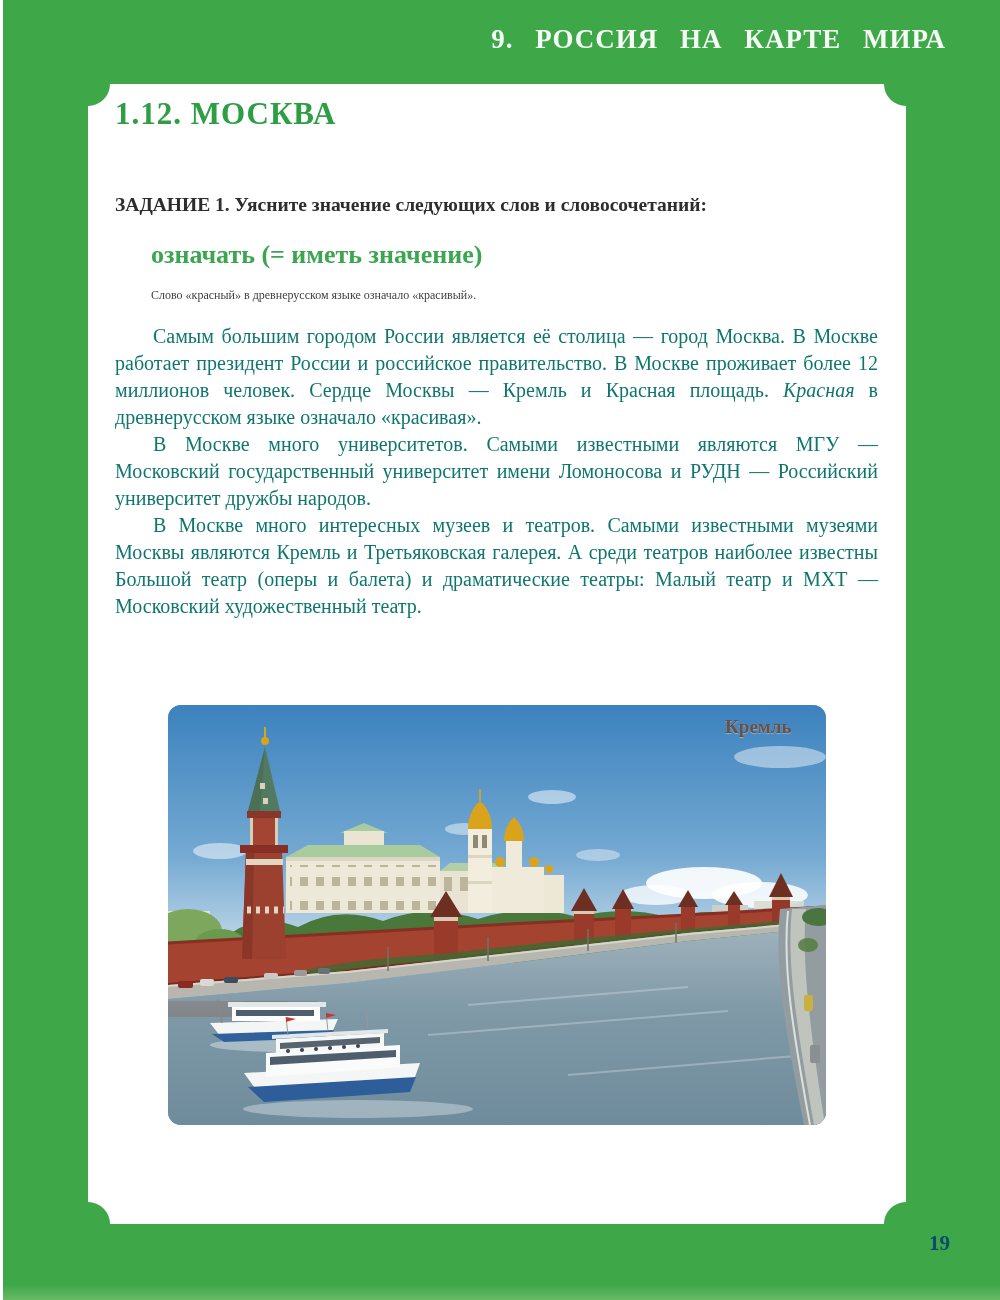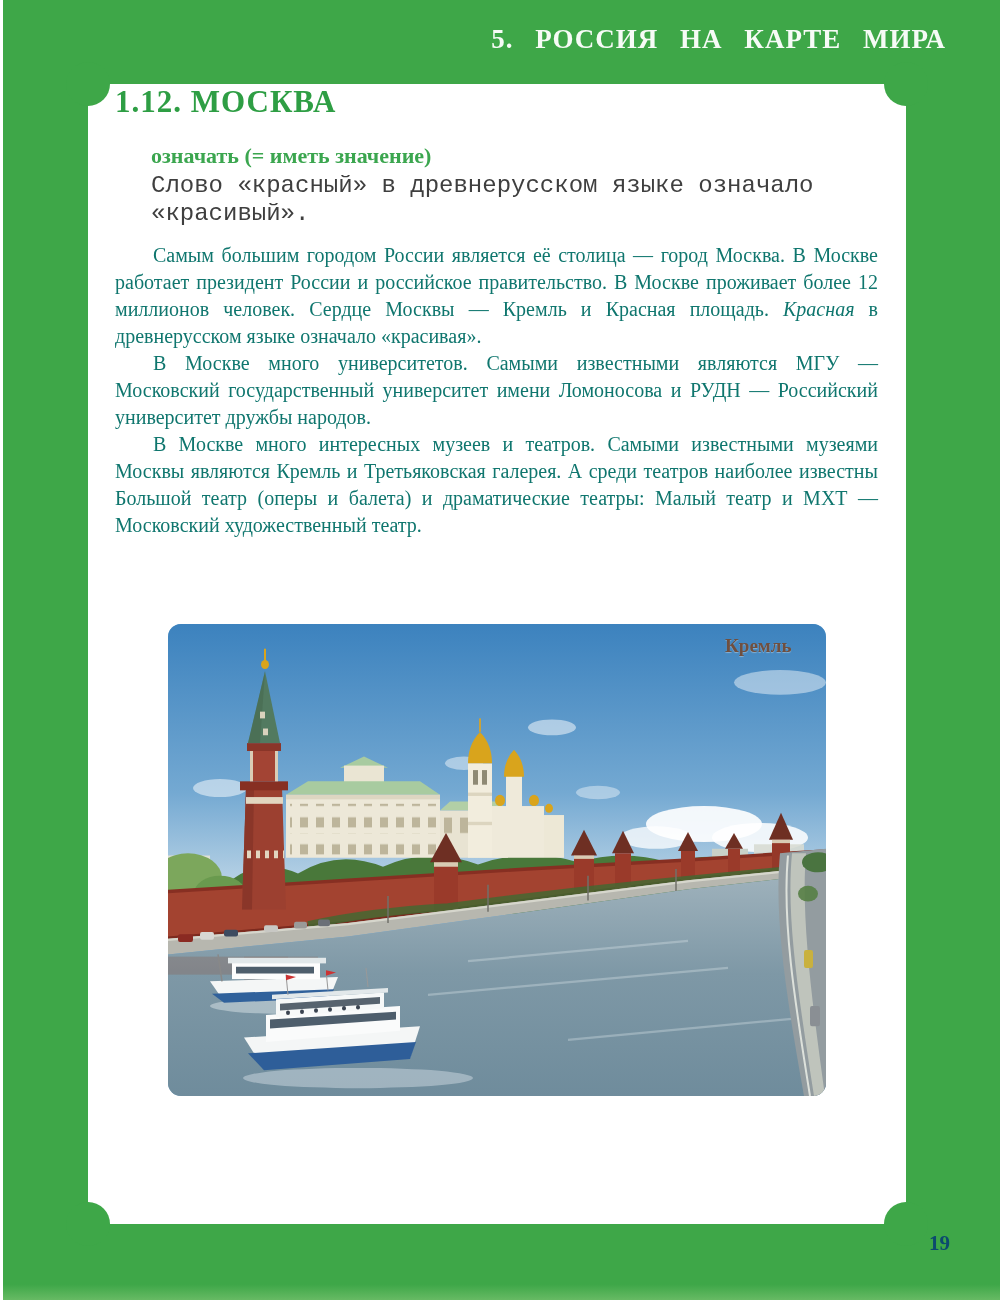--- a/index.html
+++ b/index.html
@@ -24,73 +24,74 @@
   .panel {
     position:absolute; left:88px; top:84px; width:818px; height:1140px;
     background:#ffffff;
   }
   .scoop { position:absolute; width:44px; height:44px; border-radius:50%; background:#3EA748; }
   .scoop.tl { left:-22px; top:-22px; }
   .scoop.tr { right:-22px; top:-22px; }
   .scoop.bl { left:-22px; bottom:-22px; }
   .scoop.br { right:-22px; bottom:-22px; }
 
-  .panel-content { padding:0 28px 0 27px; }
+  .panel-content { padding:12px 28px 0 27px; }
 
   .section-title {
     margin:0; font-size:31px; line-height:36px; font-weight:bold;
     color:#2E9E44; letter-spacing:1px;
   }
   .task-heading {
     font-size:19.5px; line-height:29px; font-weight:bold; color:#2D2D2D;
   }
   .task1-heading { margin-top:58px; }
   .task2-heading { margin-top:30px; max-width:763px; }
   .vocab-term {
-    margin:22px 0 0 36px; font-size:22px; line-height:28px;
+    margin:22px 0 0 36px; font-size:26px; line-height:28px;
     font-weight:bold; color:#3BA64F;
   }
   .vocab-example {
-    margin:2px 0 0 36px; font-size:24px; line-height:28px; color:#3F3F3F;font-family:Liberation Mono, monospace;
+    margin:12px 0 0 36px; font-size:12px; line-height:28px; color:#3F3F3F;
   }
   .body-text { margin-top:14px; color:#0f766e; }
   .body-text p {
     margin:0; font-size:20px; line-height:27px;
     text-align:justify; text-indent:38px;
   }
   .body-text i { font-style:italic; }
 
   .photo {
-    position:relative; width:658px; height:472px;
+    position:relative; width:658px; height:420px;
     margin:85px auto 12px; border-radius:13px; overflow:hidden;
     background:#74A9D2;
   }
   .photo svg { display:block; width:100%; height:100%; }
   .photo-caption {
     position:absolute; top:11px; right:34px;
     color:#6F4F3F; font-size:19px; font-weight:bold;
     text-shadow:0 1px 1px rgba(255,255,255,0.35);
   }
 </style>
 </head>
 <body>
 
 <div class="scan-edge"></div>
 
-<div class="running-header">5. РОССИЯ НА КАРТЕ МИРА</div>
+<div class="running-header">9. РОССИЯ НА КАРТЕ МИРА</div>
 
 <div class="panel">
   <div class="scoop tl"></div>
   <div class="scoop tr"></div>
   <div class="scoop bl"></div>
   <div class="scoop br"></div>
 
   <div class="panel-content">
     <h1 class="section-title">1.12. МОСКВА</h1>
 
+    <div class="task-heading task1-heading">ЗАДАНИЕ 1. Уясните значение следующих слов и словосочетаний:</div>
 
     <div class="vocab-term">означать (= иметь значение)</div>
     <div class="vocab-example">Слово «красный» в древнерусском языке означало «красивый».</div>
 
 
     <div class="body-text">
       <p><span>Самым большим городом России является её столица — город Москва. В Москве работает президент России и российское правительство. В Москве проживает более 12 миллионов человек. Сердце Москвы — Кремль и Красная площадь. </span><i>Красная</i><span> в древнерусском языке означало «красивая».</span></p>
       <p>В Москве много университетов. Самыми известными являются МГУ — Московский государственный университет имени Ломоносова и РУДН — Российский университет дружбы народов.</p>
       <p>В Москве много интересных музеев и театров. Самыми известными музеями Москвы являются Кремль и Третьяковская галерея. А среди театров наиболее известны Большой театр (оперы и балета) и драматические театры: Малый театр и МХТ — Московский художественный театр.</p>
     </div>

